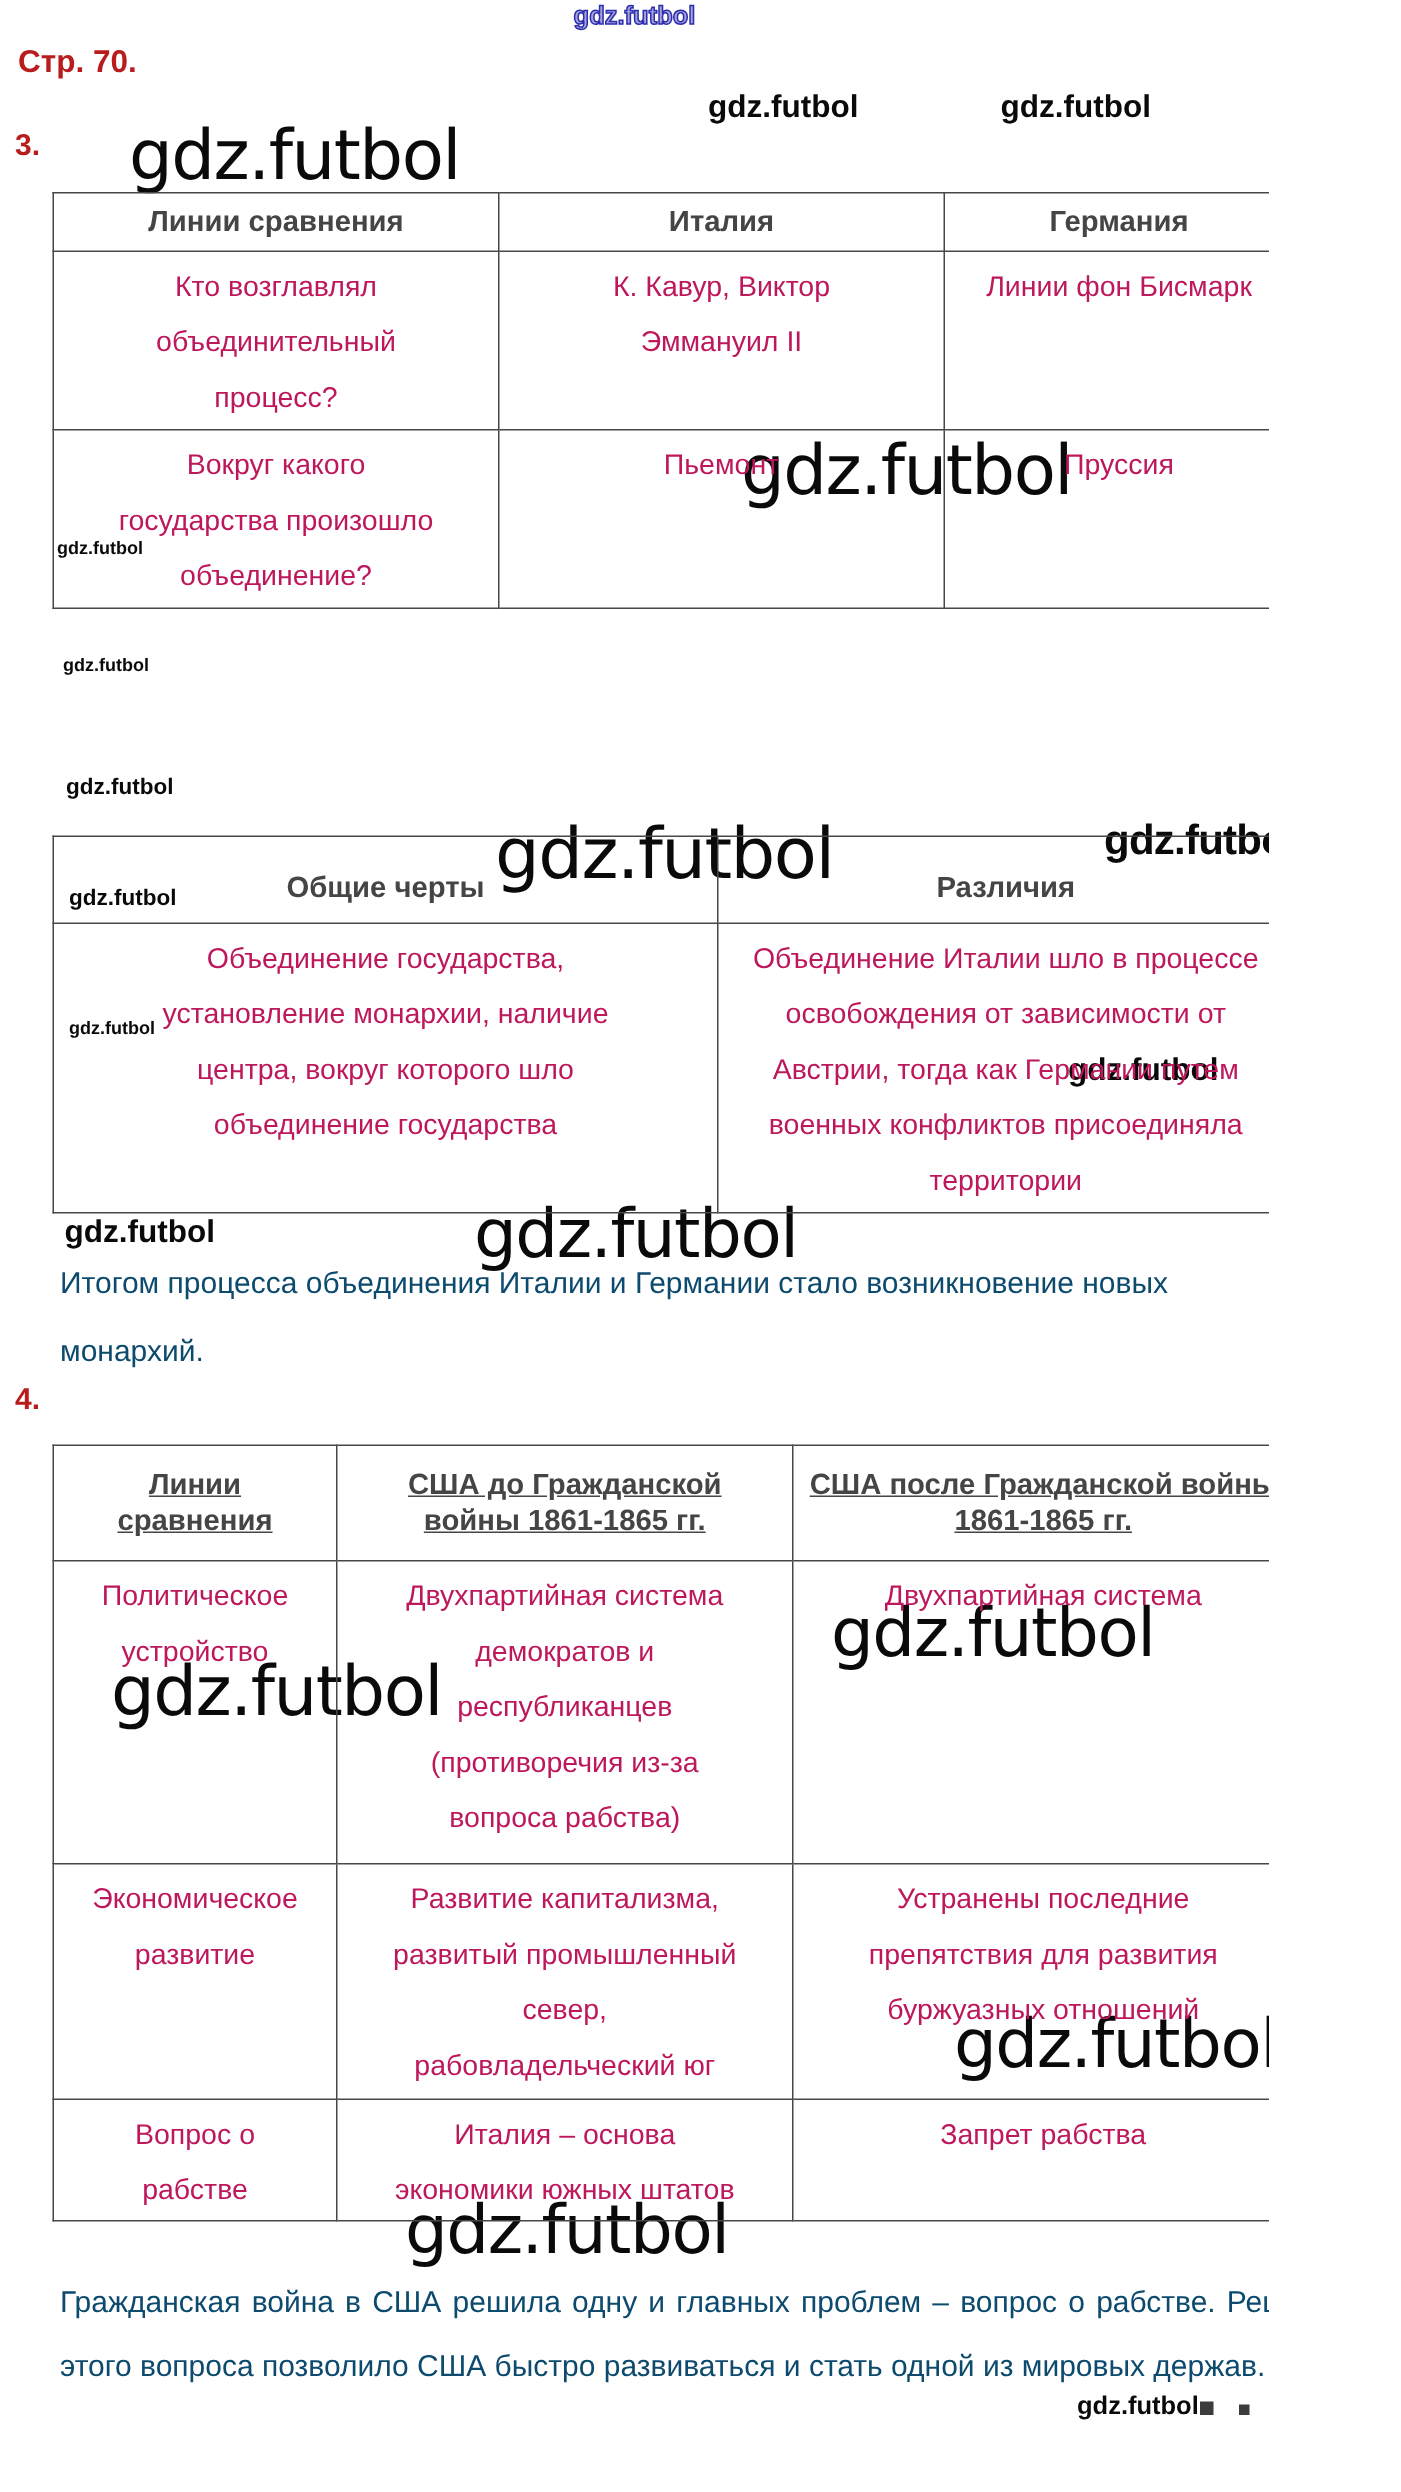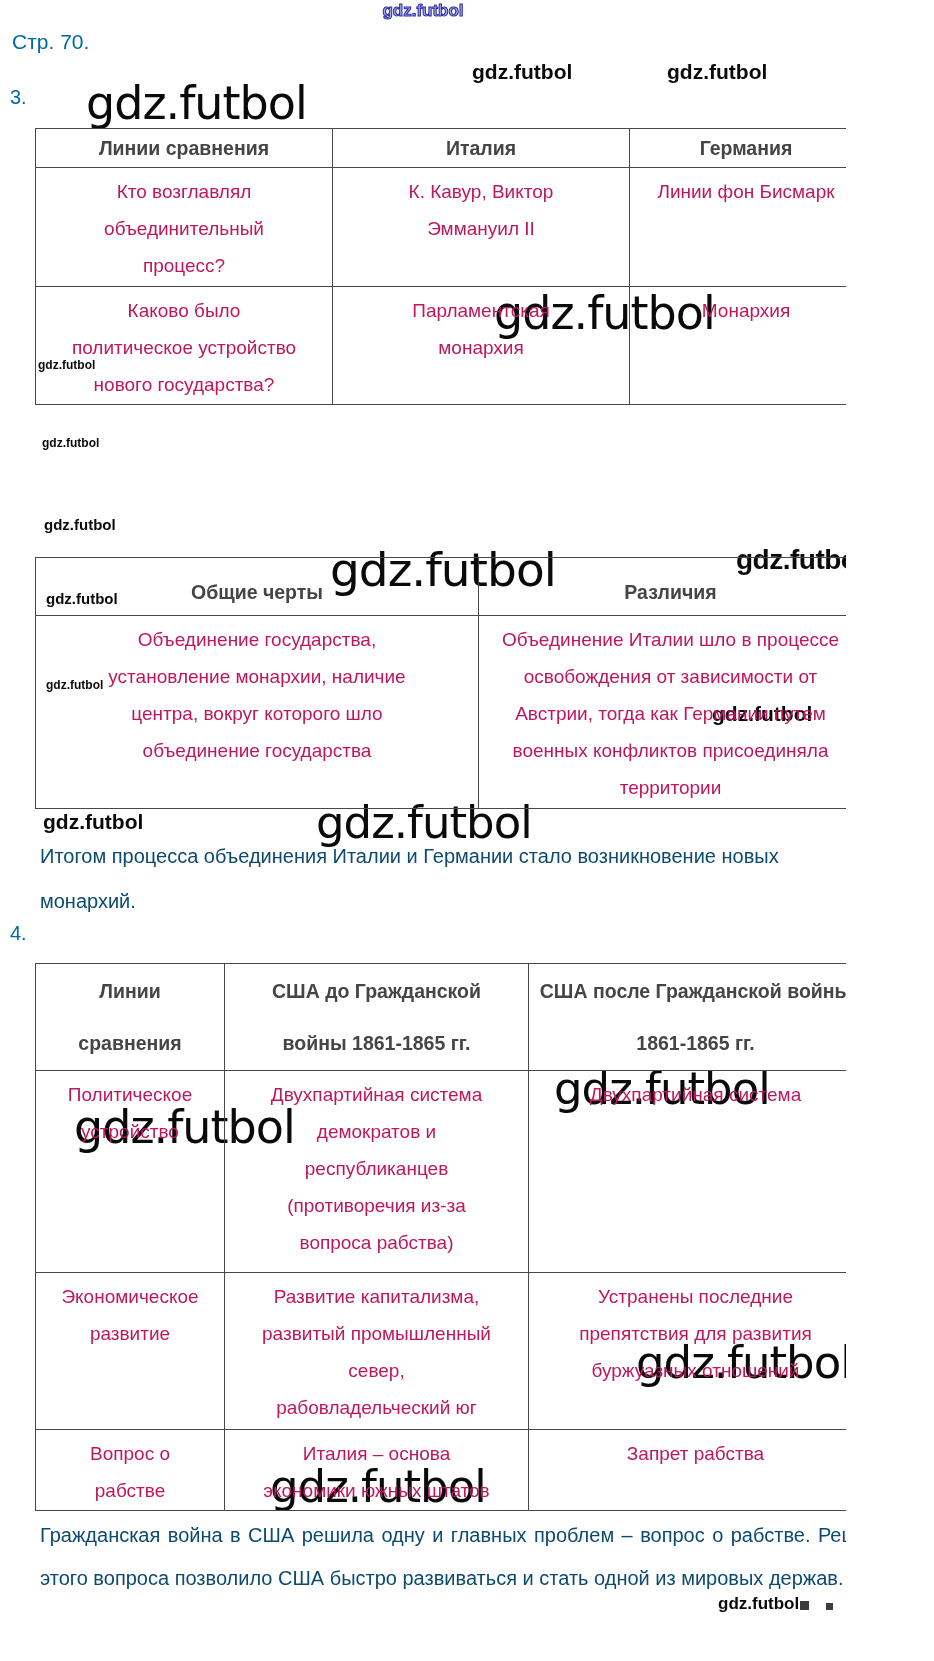--- a/index.html
+++ b/index.html
@@ -1,21 +1,21 @@
 <!DOCTYPE html>
 <html><head>
 <meta charset="utf-8">
 <style>
   html,body {margin:0;padding:0;background:#ffffff;}
   .page {
     position:relative; width:846px; height:1661px; background:#ffffff;
     font-family:"Liberation Sans", sans-serif; overflow:hidden;
   }
   
-  .slate {position:absolute; color:#0369a1; font-size:21px; font-weight:400;}
+  .slate {position:absolute; color:#b91c1c; font-size:21px; font-weight:700;}
   .page-label {left:12px; top:30px;}
   .sec3 {left:10px; top:86px; font-size:20px;}
   .sec4 {left:10px; top:922px; font-size:20px;}
 
   
   table.t {position:absolute; border-collapse:collapse; table-layout:fixed; width:827px; background:transparent;}
   table.t th, table.t td {border:1.6px solid #474747; white-space:pre-line; text-align:center; overflow:hidden;}
   table.t th {color:#454545; font-weight:bold; font-size:19.5px; vertical-align:middle; line-height:34px;}
   table.t td {color:#be185d; font-size:19px; line-height:37px; vertical-align:top; padding-top:5px; font-weight:normal;}
 
@@ -23,21 +23,21 @@
   .t1 tr.hrow th {height:36px;}
   .t1 tr.r0 td {height:112px;}
   .t1 tr.r1 td {height:112px;}
   .t1 tr.r2 td {height:109px;}
 
   .t2 {left:35px; top:557px;}
   .t2 tr.hrow th {height:50px; vertical-align:bottom; padding-bottom:6px;}
   .t2 tr.r0 td {height:186px;}
 
   .t3 {left:35px; top:963px;}
-  .t3 tr.hrow th {height:74px; line-height:52px;}
+  .t3 tr.hrow th {height:74px; line-height:24px;text-decoration:underline;}
   .t3 tr.r0 td {height:195px;}
   .t3 tr.r1 td {height:150px;}
   .t3 tr.r2 td {height:73px;}
 
   
   .para {position:absolute; color:#0c4a6e; font-size:20px;}
   .p1 {left:40px; top:834px; width:862px; line-height:45px; white-space:pre-line; text-align:left;}
   .p2 {left:40px; top:1514px; width:862px; line-height:43px; text-align:justify; -moz-text-align-last:left; text-align-last:left;}
 
   
@@ -116,27 +116,26 @@
       <th>Германия</th>
     </tr>
     <tr class="r0">
       <td>Кто возглавлял
 объединительный
 процесс?</td>
       <td>К. Кавур, Виктор
 Эммануил II</td>
       <td>Линии фон Бисмарк</td>
     </tr>
-    <tr class="r2">
-      <td>Каково было
-политическое устройство
-нового государства?</td>
-      <td>Парламентская
-монархия</td>
-      <td>Монархия</td>
+    <tr class="r1">
+      <td>Вокруг какого
+государства произошло
+объединение?</td>
+      <td>Пьемонт</td>
+      <td>Пруссия</td>
     </tr>
   </tbody>
     </table>
 
   <table class="t t2">
     <colgroup>
         <col style="width:443px">
         <col style="width:384px">
       </colgroup>
     <tbody>

